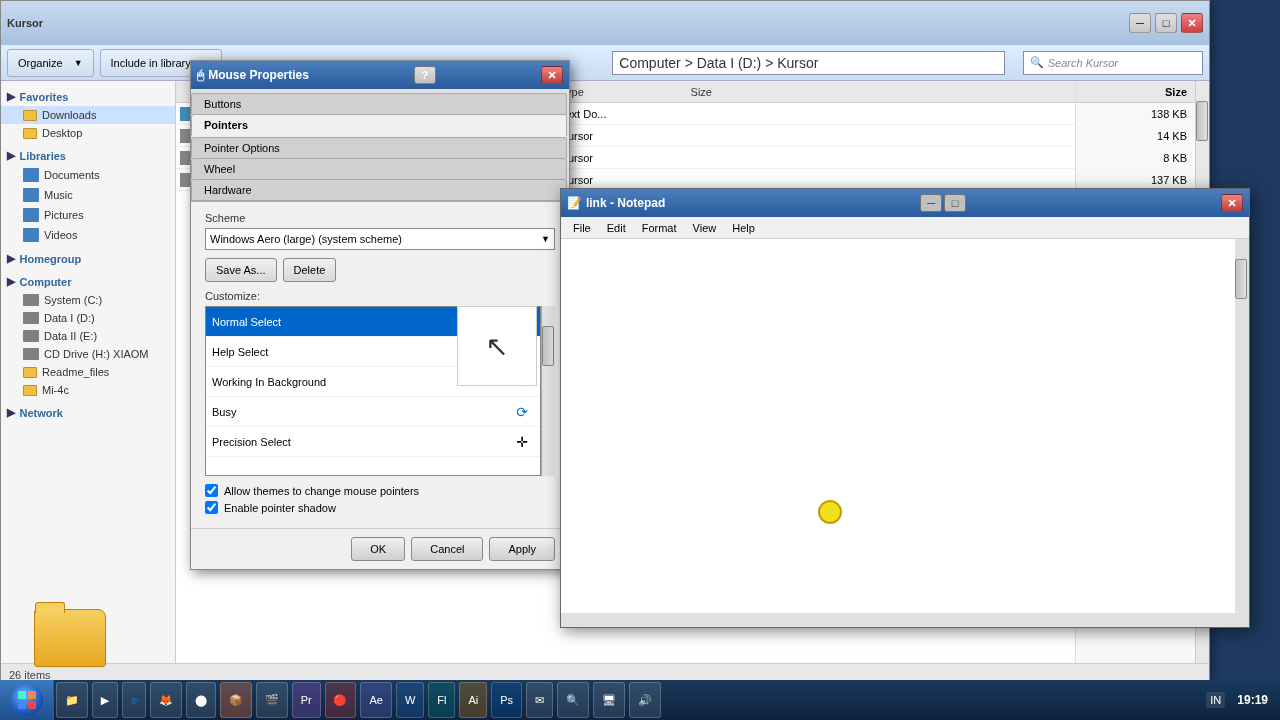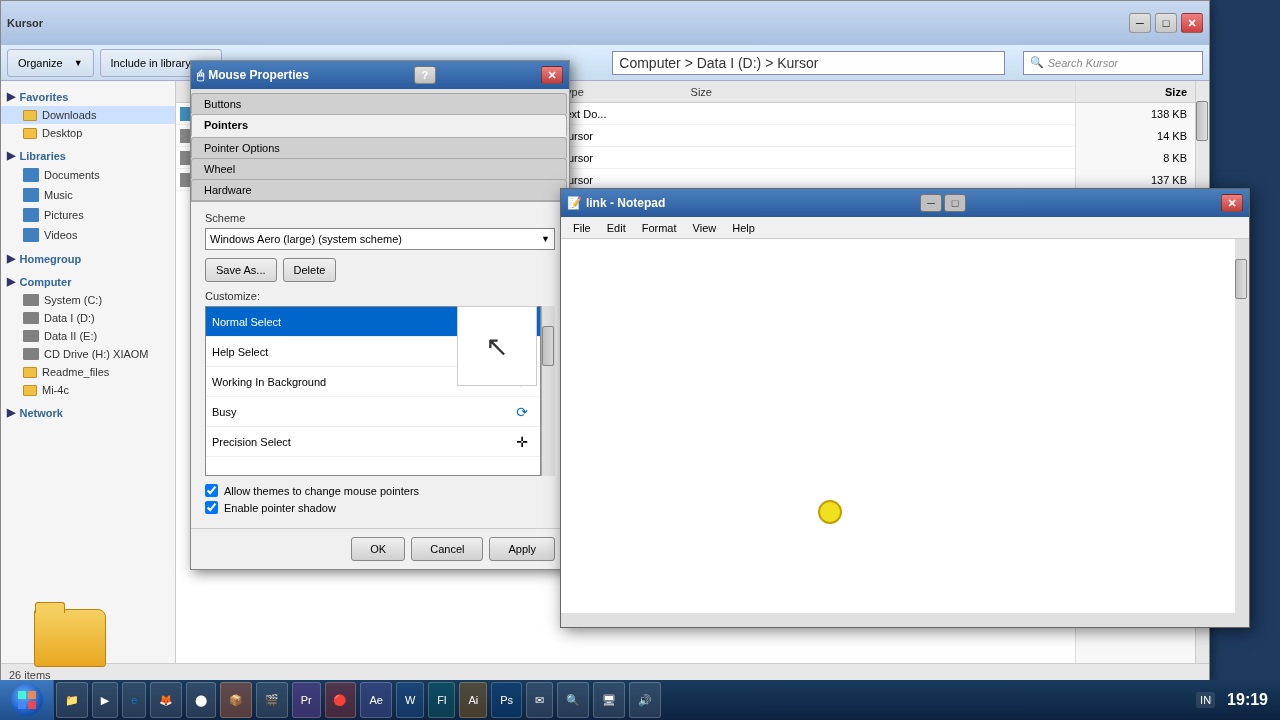--- a/index.html
+++ b/index.html
@@ -594,16 +594,16 @@
   <div class="taskbar-btn">
     <span>🖥</span>
   </div>
   <div class="taskbar-btn">
     <span>🔊</span>
   </div>
 
   <div class="taskbar-right">
     <span style="font-size:11px; background:rgba(255,255,255,0.1); padding:2px 4px; border-radius:2px;">IN</span>
     <div class="taskbar-clock">
-      <div style="font-size:16px; font-weight:bold;">19:19</div>
+      <div style="font-size:12px; font-weight:bold;">19:19</div>
     </div>
   </div>
 </div>
 
 </body></html>

